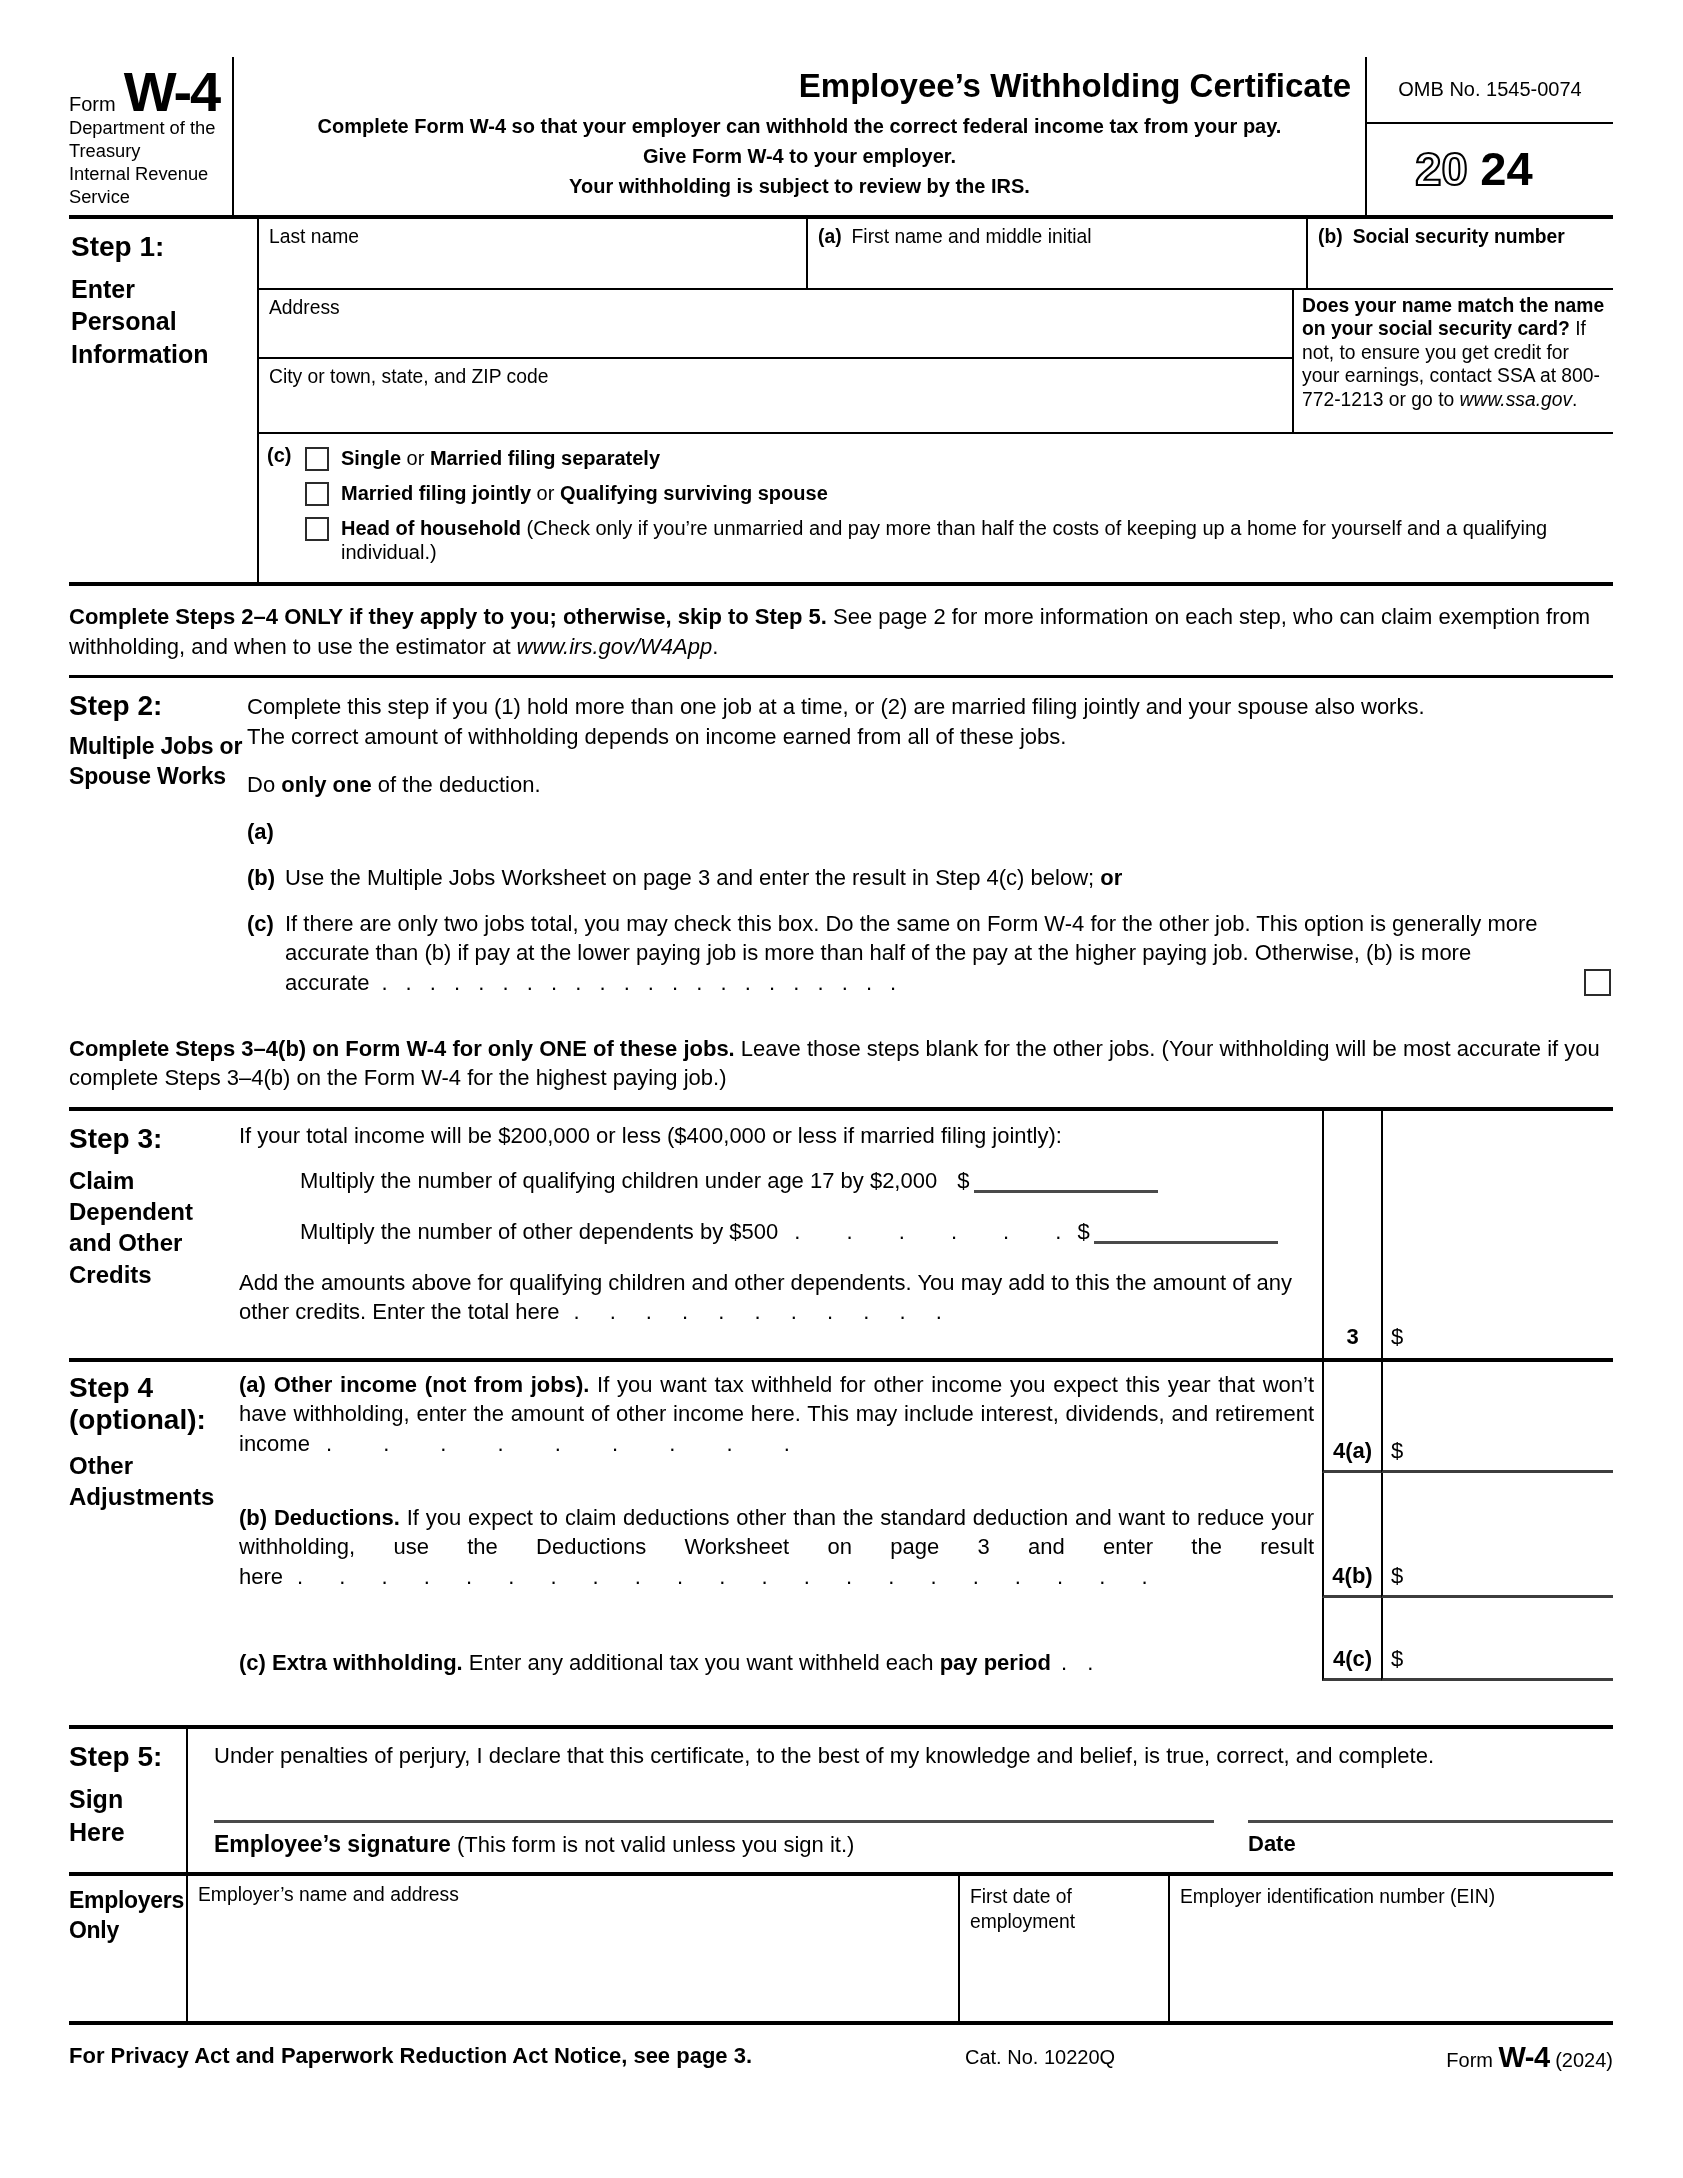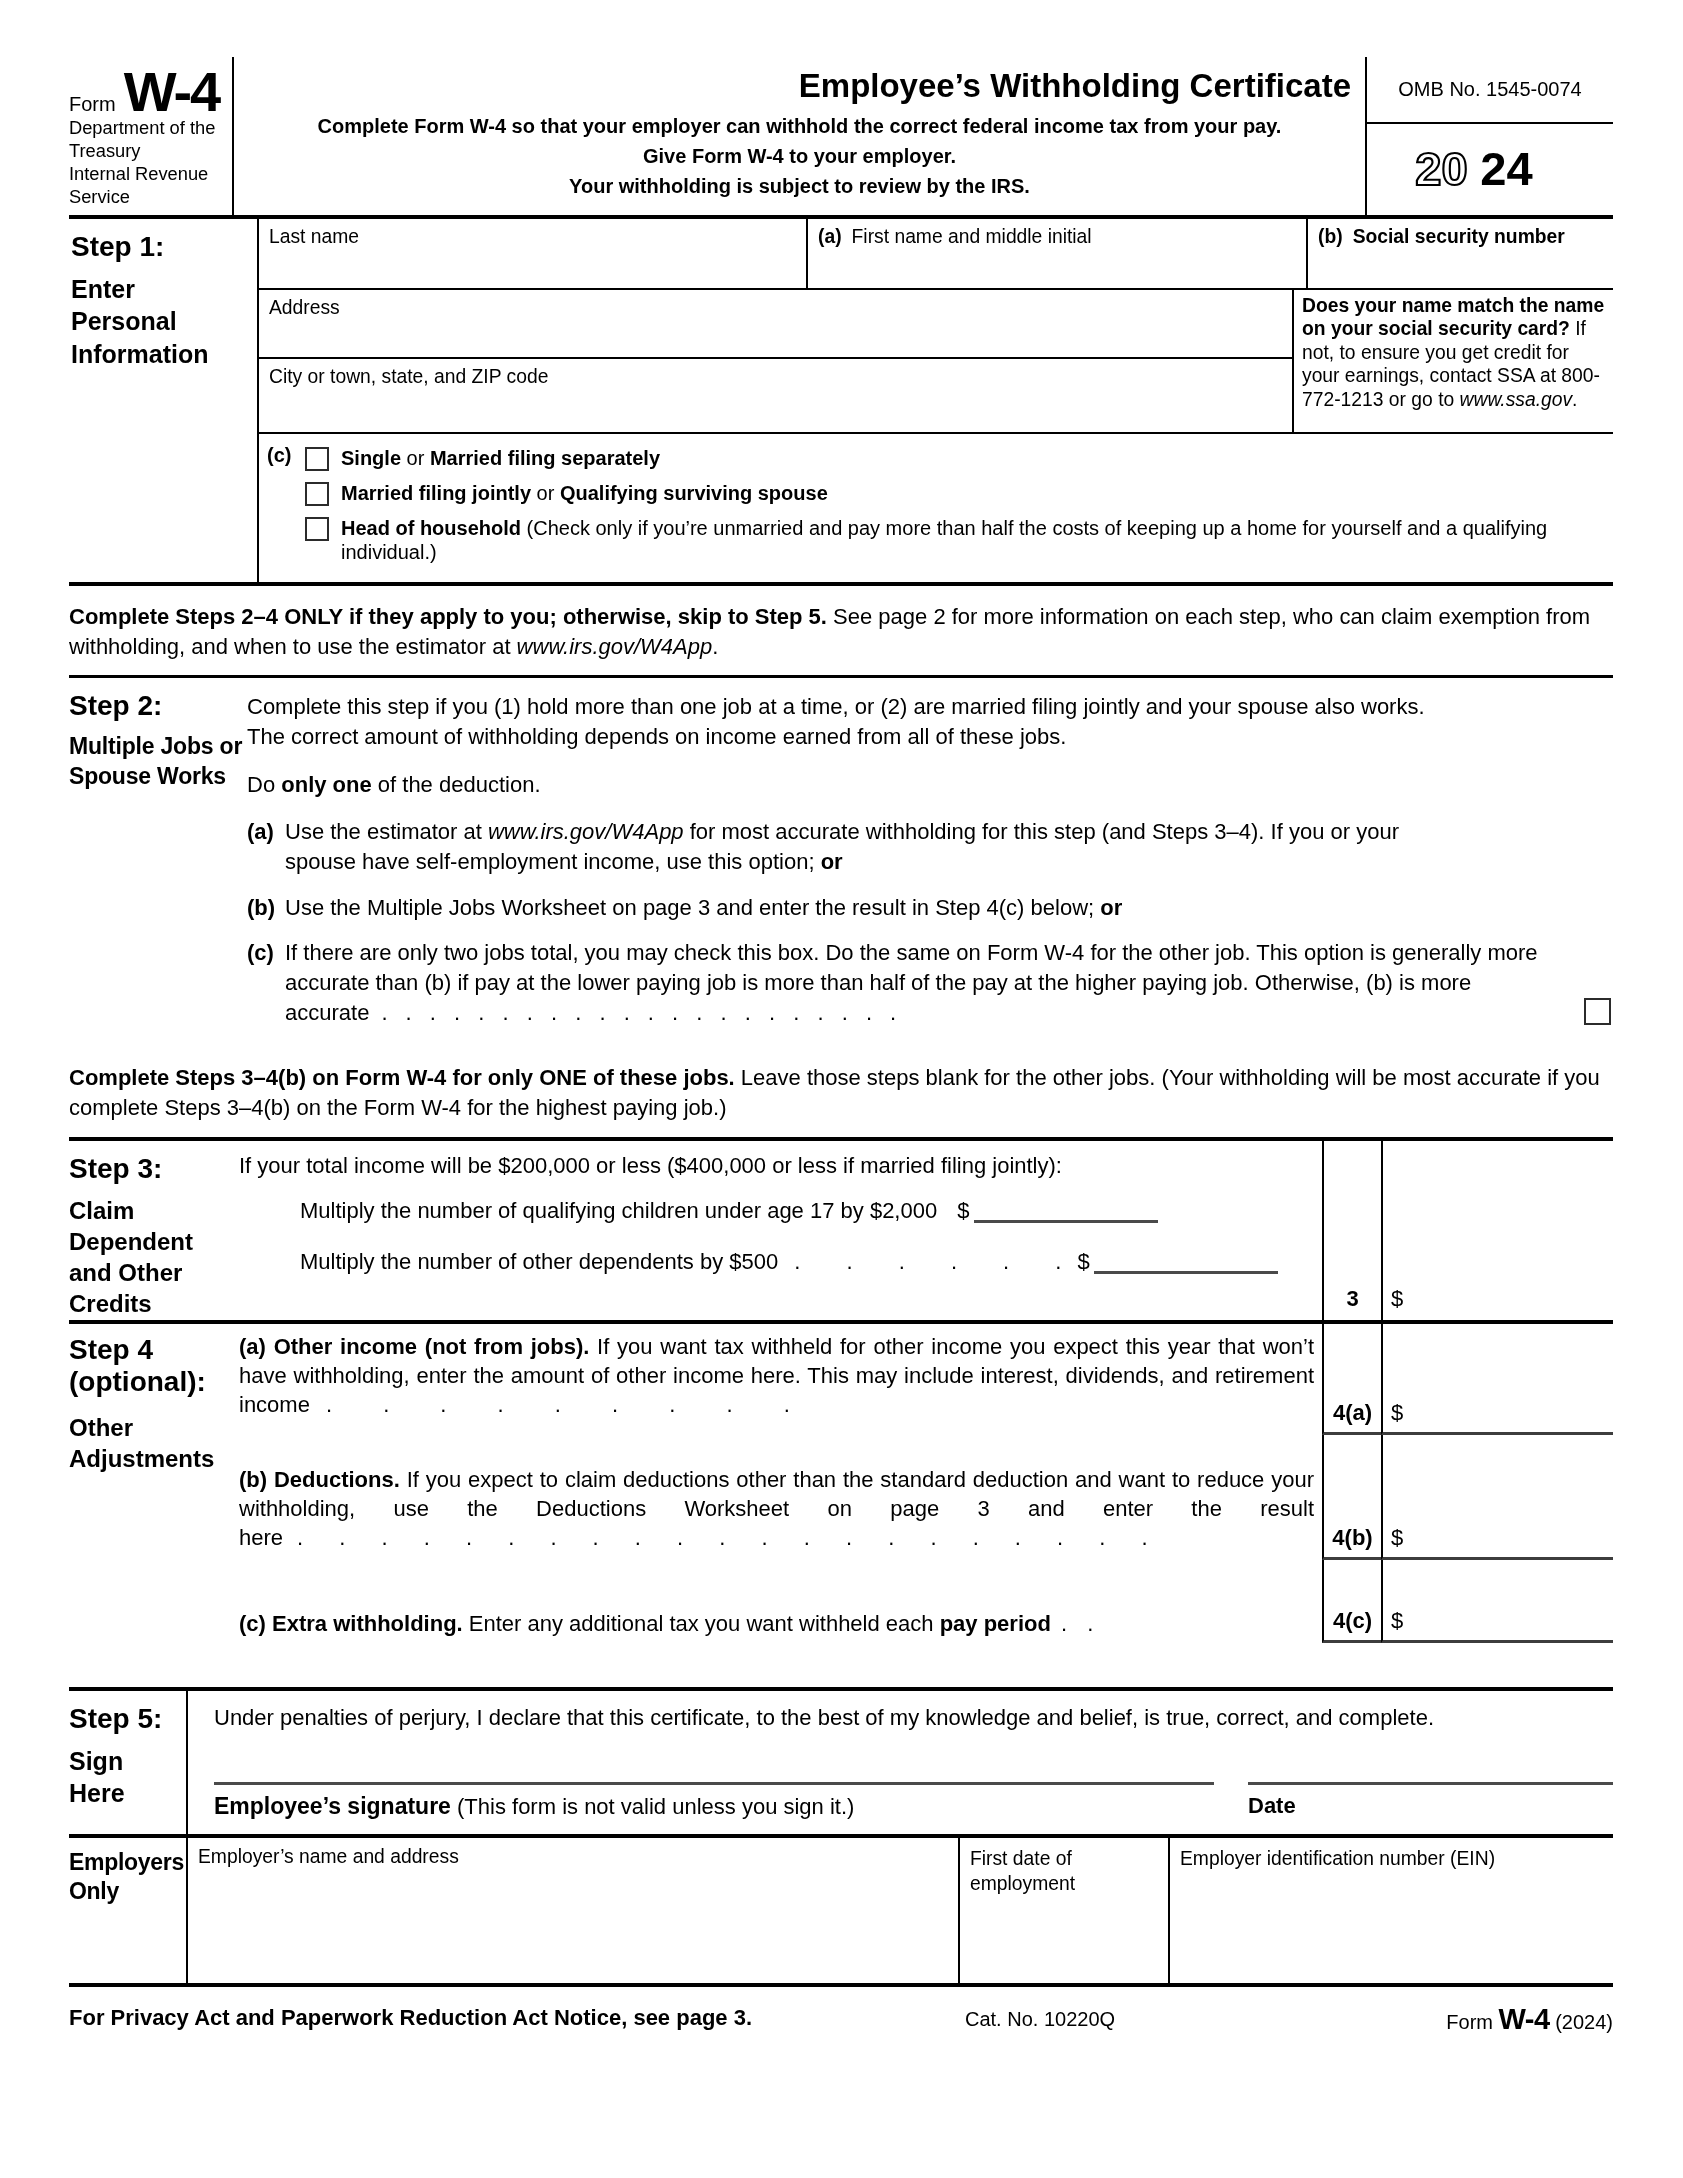--- a/index.html
+++ b/index.html
@@ -225,23 +225,20 @@
         <div class="step-h">Step 2:</div>
         <div class="step-sub">Multiple Jobs or Spouse Works</div>
       </div>
       <div class="s2-body">
         <p class="intro">Complete this step if you (1) hold more than one job at a time, or (2) are married filing jointly and your spouse also works. The correct amount of withholding depends on income earned from all of these jobs.</p>
         <p class="do-line">
           <span>Do </span><span class="b">only one</span><span> of the deduction.</span>
         </p>
         <div class="item">
           <span class="item-pre">(a)</span>
-          <div class="item-text w-a">
-            <span>Use the estimator at </span><span class="i">www.irs.gov/W4App</span><span> for most accurate withholding for this step (and Steps 3–4). If you or your spouse have self-employment income, use this option; </span><span class="b">or</span>
-          </div>
         </div>
         <div class="item">
           <span class="item-pre">(b)</span>
           <div class="item-text">
             <span>Use the Multiple Jobs Worksheet on page 3 and enter the result in Step 4(c) below; </span><span class="b">or</span>
           </div>
         </div>
         <div class="item">
           <span class="item-pre">(c)</span>
           <div class="item-text">
@@ -263,20 +260,23 @@
       </div>
       <div class="s3-body">
         <div class="s3-r1">If your total income will be $200,000 or less ($400,000 or less if married filing jointly):</div>
         <div class="s3-r2 ind">
           <span>Multiply the number of qualifying children under age 17 by $2,000</span>
           <span style="margin-left:14px;">$</span><span class="fill-line"></span>
         </div>
         <div class="s3-r2 ind">
           <span>Multiply the number of other dependents by $500</span><span class="dots ws40">. . . . . .</span>
           <span style="margin-left:10px;">$</span><span class="fill-line"></span>
+        </div>
+        <div class="s3-r3">
+          <span>Add the amounts above for qualifying children and other dependents. You may add to this the amount of any other credits. Enter the total here</span><span class="dots ws24">. . . . . . . . . . .</span>
         </div>
       </div>
       <div class="s3-num">3</div>
       <div class="s3-amt">
         <span>$</span>
       </div>
     </div>
 
     <div class="s4">
       <div class="s4-label">

